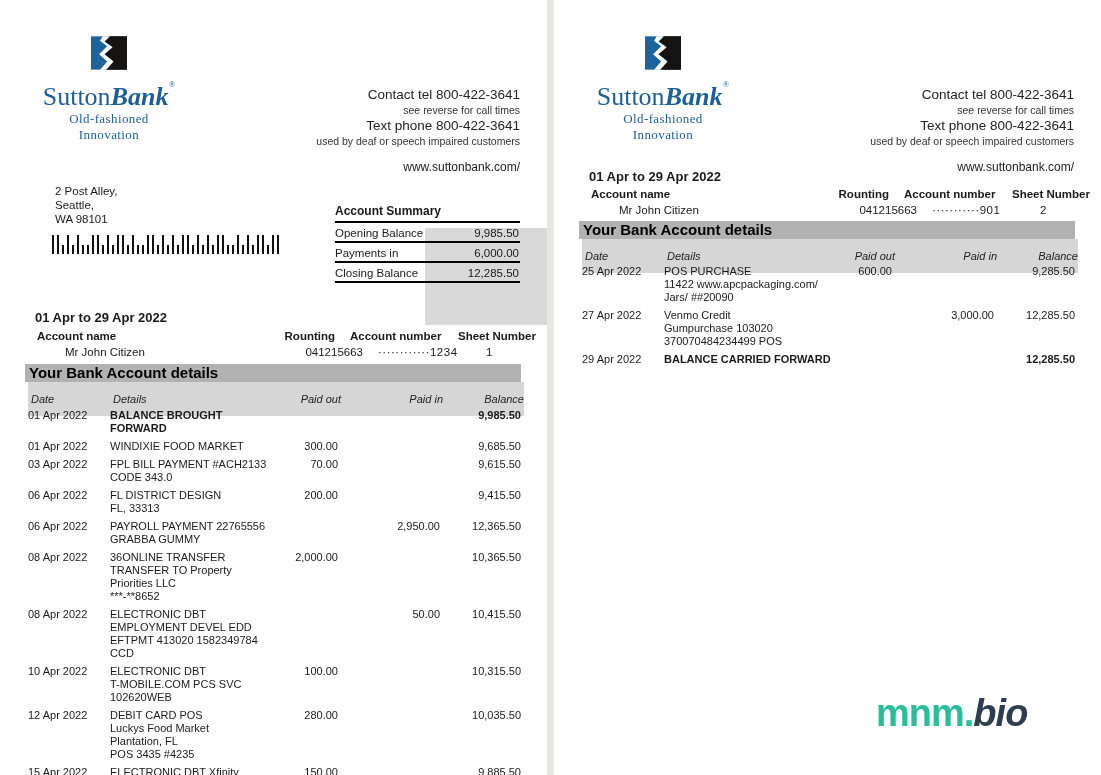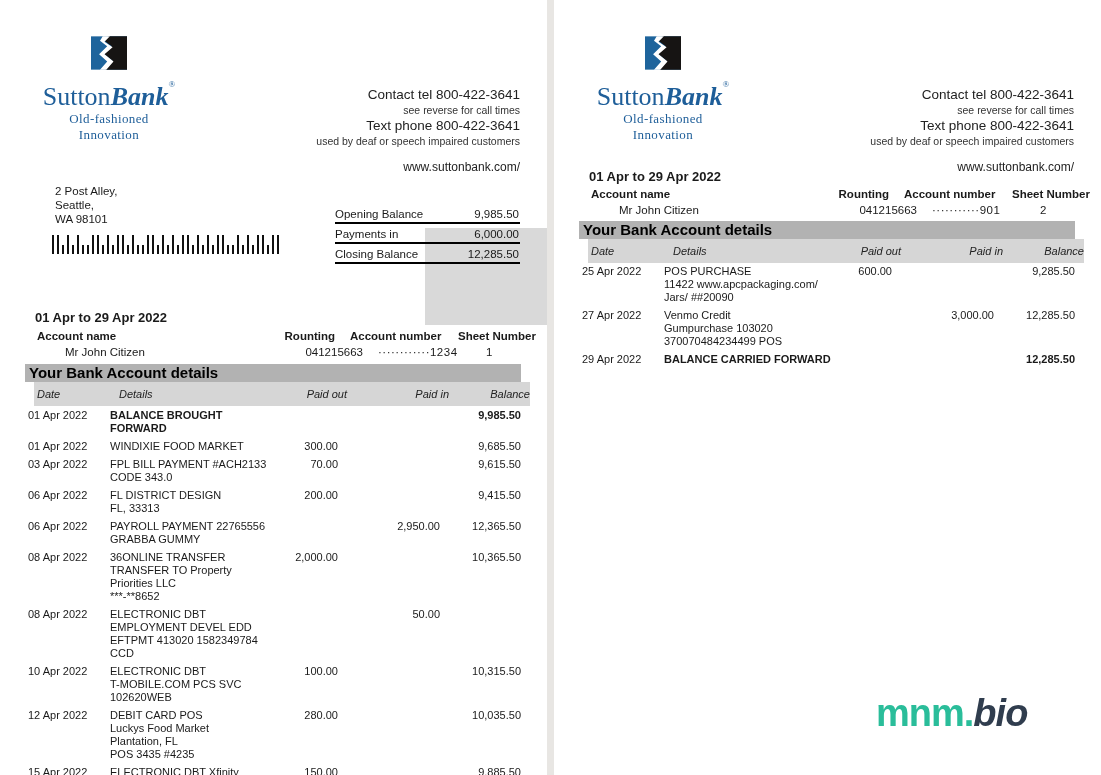--- a/index.html
+++ b/index.html
@@ -49,21 +49,21 @@
   .a-name{left:37px;}
   .a-rout{left:245px;width:90px;text-align:right;}
   .a-num{left:350px;}
   .a-sheet{left:458px;}
   .dots{letter-spacing:.5px;}
 
   
   .details-bar{position:absolute;left:25px;width:492px;height:18px;background:#b2b2b2;font-size:15px;font-weight:bold;line-height:18px;padding-left:4px;color:#000;}
   .page1 .details-bar{top:364px;}
   .page2 .details-bar{top:221px;}
-  .colhead{position:absolute;left:34px;width:496px;height:24px;background:#d6d6d6;display:grid;grid-template-columns:85px 170px 58px 102px 81px;align-items:center;font-size:11px;font-style:italic;color:#222;}
+  .colhead{position:absolute;left:28px;width:496px;height:34px;background:#d6d6d6;display:grid;grid-template-columns:85px 170px 58px 102px 81px;align-items:center;font-size:11px;font-style:italic;color:#222;}
   .page1 .colhead{top:382px;}
   .page2 .colhead{top:239px;}
   .colhead .h1{padding-left:3px;}
   .num{text-align:right;}
 
   
   .tx{position:absolute;left:25px;width:496px;font-size:11px;line-height:13px;}
   .page1 .tx{top:406px;}
   .page2 .tx{top:262px;}
   .tx-row{display:grid;grid-template-columns:85px 170px 58px 102px 81px;padding:3px 0 2px 0;}
@@ -150,20 +150,21 @@
         <div class="bar t"></div>
         <div class="bar t"></div>
         <div class="bar s"></div>
         <div class="bar t"></div>
         <div class="bar t"></div>
       </div>
 
     <div class="overlay"></div>
 
     <div class="summary">
+      <div class="sum-title">Account Summary</div>
       <div class="sum-row">
         <span>Opening Balance</span>
         <span>9,985.50</span>
       </div>
       <div class="sum-row">
         <span>Payments in</span>
         <span>6,000.00</span>
       </div>
       <div class="sum-row">
         <span>Closing Balance</span>
@@ -259,20 +260,21 @@
         <div class="tx-row">
           <div class="date">08 Apr 2022</div>
           <div class="details">
             <div>ELECTRONIC DBT</div>
             <div>EMPLOYMENT DEVEL EDD</div>
             <div>EFTPMT 413020 1582349784</div>
             <div>CCD</div>
           </div>
           <div class="num"></div>
           <div class="num">50.00</div>
+          <div class="num">10,415.50</div>
         </div>
         <div class="tx-row">
           <div class="date">10 Apr 2022</div>
           <div class="details">
             <div>ELECTRONIC DBT</div>
             <div>T-MOBILE.COM PCS SVC</div>
             <div>102620WEB</div>
           </div>
           <div class="num">100.00</div>
           <div class="num"></div>

